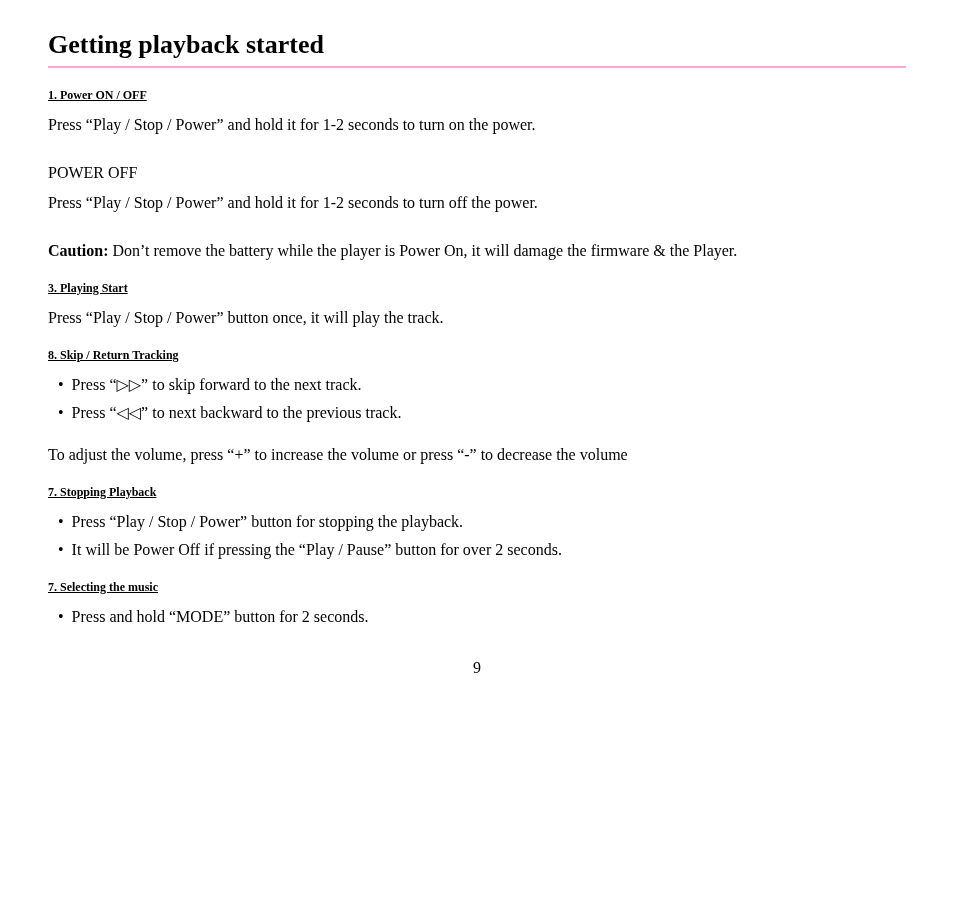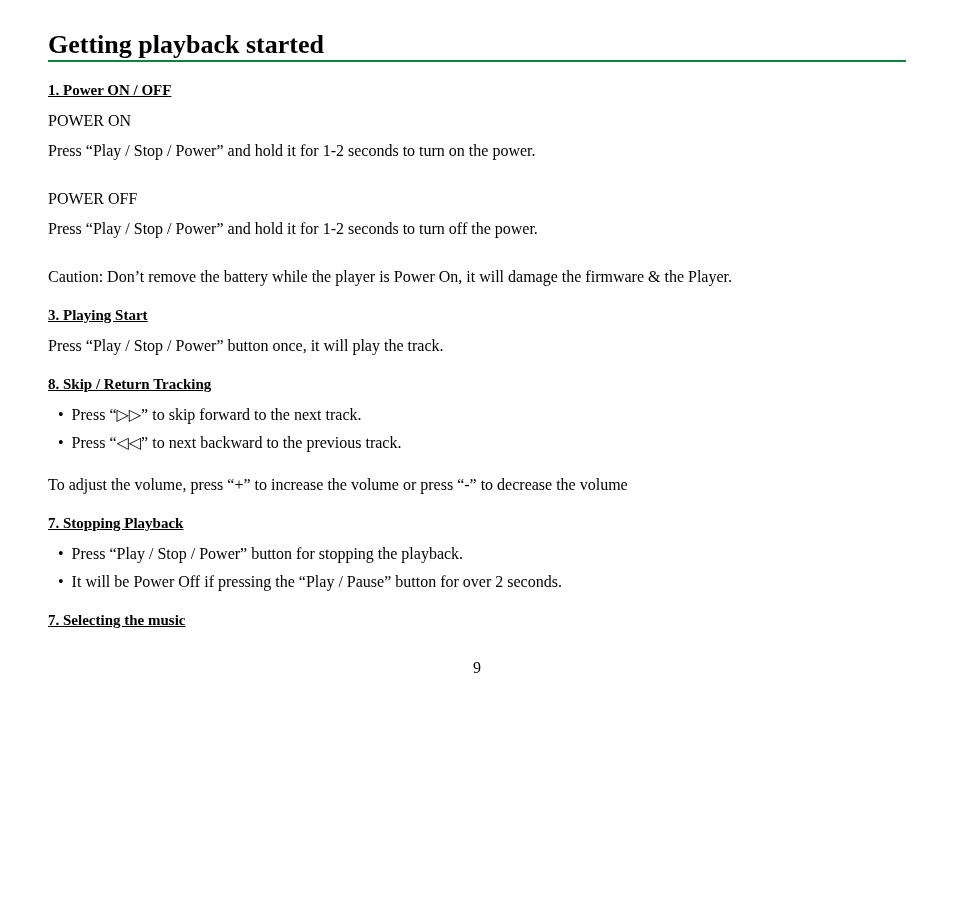--- a/index.html
+++ b/index.html
@@ -15,45 +15,46 @@
       color: #000000;
       width: 954px;
       min-height: 918px;
       padding: 30px 48px 30px 48px;
     }
 
     .page-title {
       font-size: 26px;
       font-weight: bold;
       margin-bottom: 6px;
-      border-bottom: 2px solid #15803d;
+      padding-bottom: 6px;
+      border-bottom: 2px solid #f9a8d4;
     }
 
     .content {
       margin-top: 20px;
     }
 
     .section {
       margin-bottom: 18px;
     }
 
     .section-heading {
       font-weight: bold;
       text-decoration: underline;
       margin-bottom: 10px;
-      font-size: 15px;
+      font-size: 12px;
     }
 
     .section p {
       margin-bottom: 6px;
       line-height: 1.5;
     }
 
     .caution-bold {
-      font-weight: normal;
+      font-weight: bold;
     }
 
     .bullet-list {
       list-style: none;
       padding-left: 10px;
       margin-top: 4px;
     }
 
     .bullet-list li {
       display: flex;
@@ -76,21 +77,20 @@
   </style>
 </head>
 <body>
 
 <h1 class="page-title">Getting playback started</h1>
 
 <div class="content">
 
   <div class="section">
     <div class="section-heading">1. Power ON / OFF</div>
-    <p>POWER ON</p>
     <p>Press “Play / Stop / Power” and hold it for 1-2 seconds to turn on the power.</p>
     <br>
     <p>POWER OFF</p>
     <p>Press “Play / Stop / Power” and hold it for 1-2 seconds to turn off the power.</p>
     <br>
     <p>
       <span class="caution-bold">Caution:</span><span> Don’t remove the battery while the player is Power On, it will damage the firmware &amp; the Player.</span>
     </p>
   </div>
 
@@ -123,17 +123,22 @@
         <span>Press “Play / Stop / Power” button for stopping the playback.</span>
       </li>
       <li>
         <span>It will be Power Off if pressing the “Play / Pause” button for over 2 seconds.</span>
       </li>
     </ul>
   </div>
 
   <div class="section">
     <div class="section-heading">7. Selecting the music</div>
+    <ul class="bullet-list">
+      <li>
+        <span>Press and hold “MODE” button for 2 seconds.</span>
+      </li>
+    </ul>
   </div>
 
 </div>
 
 <div class="page-number">9</div>
 
 </body></html>

